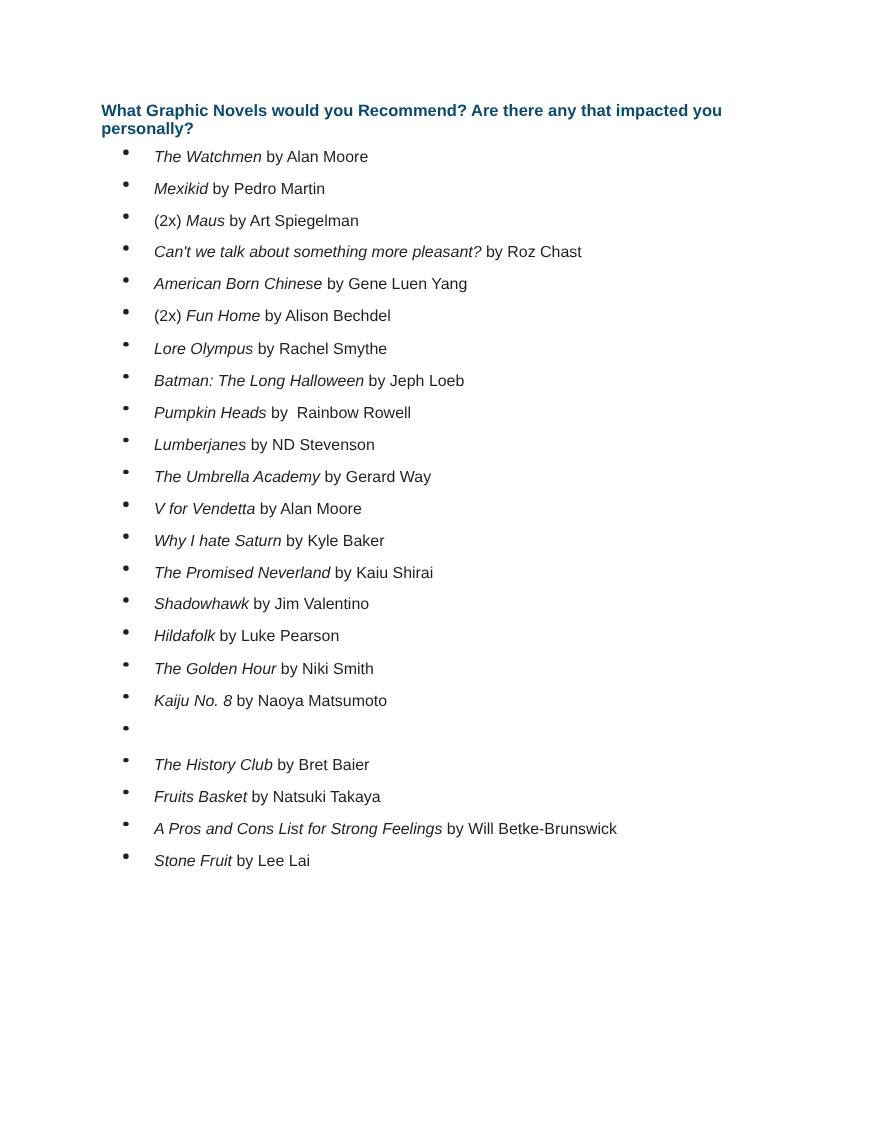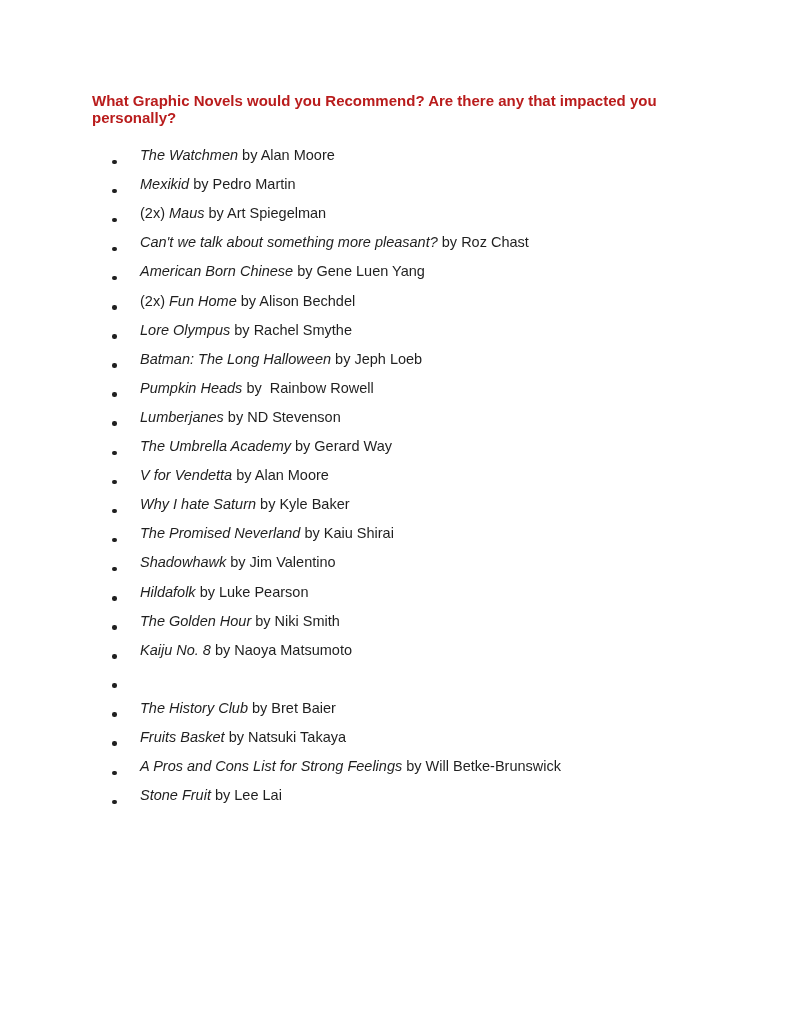--- a/index.html
+++ b/index.html
@@ -19,32 +19,32 @@
     width: 791px;
     height: 1024px;
     background: #ffffff;
     padding: 92px 70px 0 92px;
   }
   .heading {
     font-size: 15px;
     line-height: 17px;
     font-weight: 700;
     margin: 0;
-    color: #b91c1c;
+    color: #0c4a6e;
     white-space: pre-wrap;
   }
   ul.rec-list {
     list-style: none;
     margin: 9px 0 0 0;
     padding: 0;
   }
   li.rec-item {
     height: 29.1px;
     display: flex;
-    align-items: flex-end;
+    align-items: flex-start;
     padding-left: 20px;
     font-size: 14.5px;
     line-height: 17px;
   }
   .bullet {
     width: 4.5px;
     height: 4.5px;
     border-radius: 50%;
     background: #1f1f1f;
     flex: 0 0 auto;

